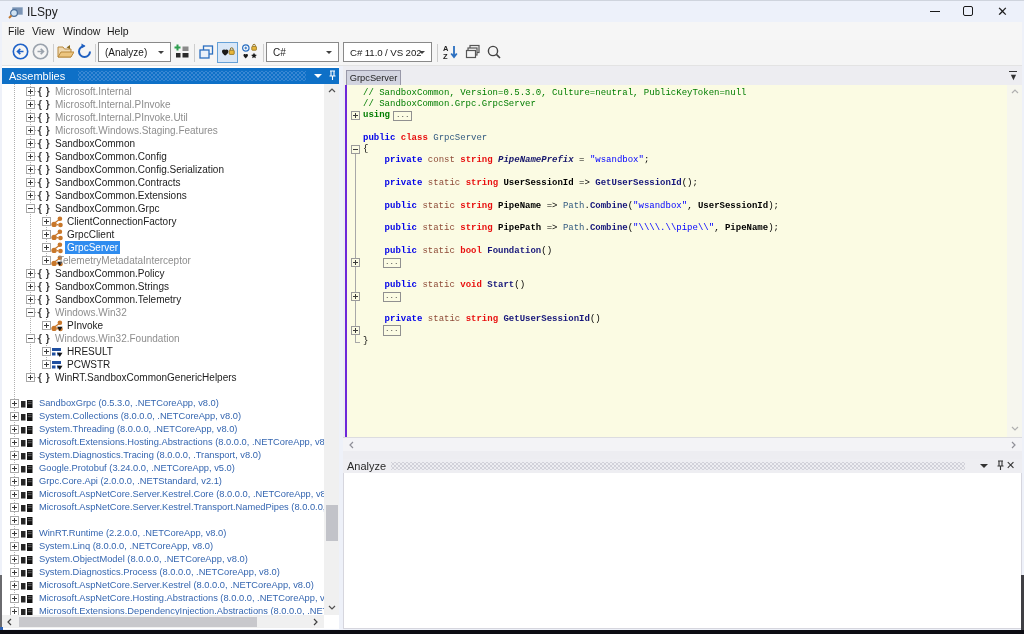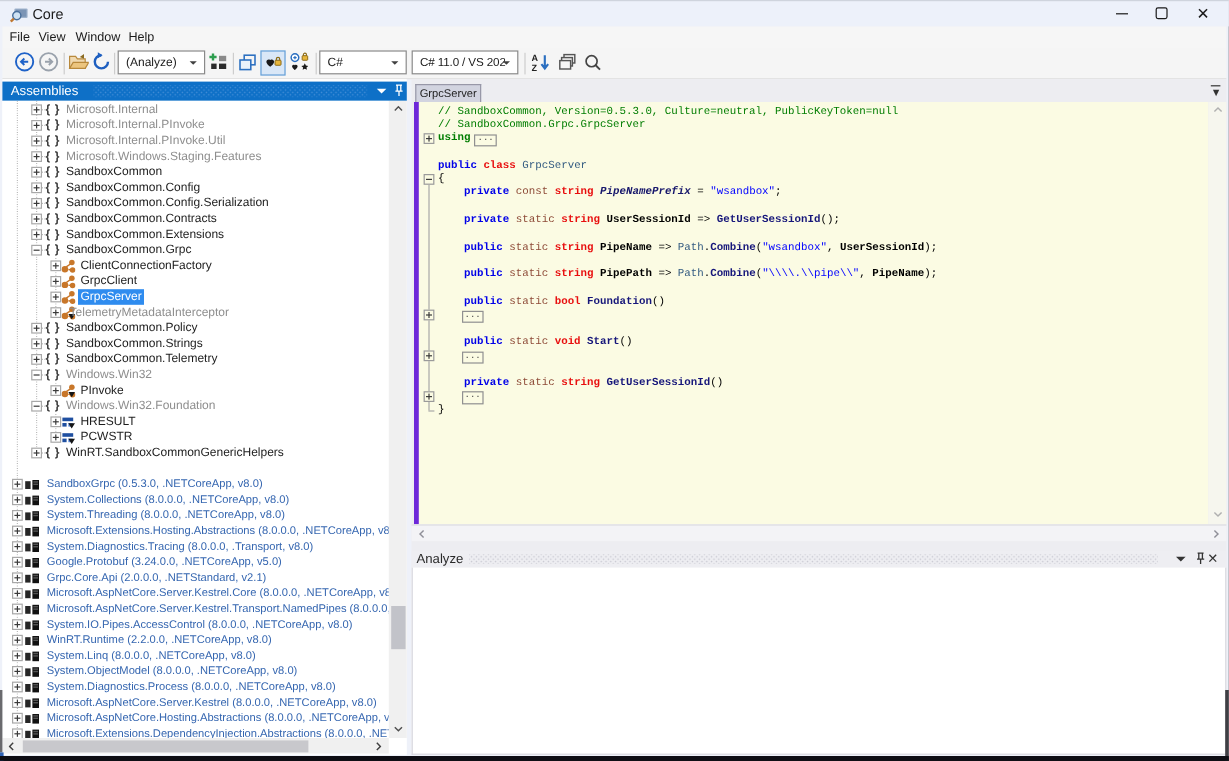--- a/index.html
+++ b/index.html
@@ -44,21 +44,21 @@
 .hdot{position:absolute;height:1px;background-image:linear-gradient(90deg,#b0b0b0 1px,transparent 1px);background-size:2px 1px}
 
 #tvs{position:absolute;left:322px;top:18px;width:15px;height:531px;background:#f0f0f0}
 #tvs .th{position:absolute;left:1.5px;top:421px;width:12px;height:36px;background:#c2c3c9}
 #ths{position:absolute;left:0;top:549px;width:322px;height:13px;background:#f0f0f0}
 #ths .th{position:absolute;left:17px;top:1.5px;width:238px;height:10px;background:#c8c8cc}
 
 #rpanel{position:absolute;left:343px;top:66px;width:679px;height:563px;background:#ededf1}
 #tab{position:absolute;left:3px;top:4px;width:55px;height:15px;background:#d2d4e0;border:1px solid #9898a8;border-bottom:none;font-size:9.3px;color:#222;text-align:center;line-height:14px}
 #tabmenu{position:absolute;left:666px;top:6px;font-size:9px;color:#333}
-#code{position:absolute;left:2px;top:19px;width:662px;height:352px;background:#fbfbe3;overflow:hidden;border-left:4px solid #6d28d9}
+#code{position:absolute;left:2px;top:19px;width:662px;height:352px;background:#fbfbe3;overflow:hidden;border-left:2px solid #6d28d9}
 .cl{position:absolute;left:16px;height:11.3px;font:9px/11.3px "Liberation Mono",monospace;color:#000;white-space:pre}
 .cl .c{color:#007d00}
 .cl .u{color:#007d00;font-weight:700}
 .cl .k{color:#0000e8;font-weight:700}
 .cl .mo{color:#8e4b38}
 .cl .vt{color:#e80e0e;font-weight:700}
 .cl .ty{color:#325a80}
 .cl .st{color:#0000ff}
 .cl .m{color:#16167a;font-weight:700}
 .cl .pd{color:#000;font-weight:700}
@@ -108,21 +108,21 @@
 </defs>
   </svg>
 <div id="win">
 <div id="title">
  <svg style="position:absolute;left:8px;top:4px" width="16" height="14" viewBox="0 0 16 14">
   <rect x="4" y="2" width="11" height="8" rx="1" fill="#9fb3cc"></rect>
   <rect x="5" y="3" width="9" height="6" fill="#7b94b5"></rect>
   <circle cx="6" cy="8" r="3.4" fill="#cfe2f3" stroke="#4a6f9b" stroke-width="1.2"></circle>
   <path d="M3.5 10.5 L1 13" stroke="#c07830" stroke-width="2"></path>
  </svg>
- <span class="tt">Core</span>
+ <span class="tt">ILSpy</span>
  <i id="wbtn-min"></i>
       <i id="wbtn-max"></i>
       <span id="wbtn-cls">✕</span>
 </div>
 <div id="menu">
  <span style="left:6px">File</span>
       <span style="left:30px">View</span>
       <span style="left:61px">Window</span>
       <span style="left:105px">Help</span>
 </div>
@@ -428,21 +428,20 @@
           <svg class="ic" style="left:18px" width="13" height="12">
             <use href="#iasm"></use>
           </svg>
           <span class="t a" style="left:37px">Microsoft.AspNetCore.Server.Kestrel.Transport.NamedPipes (8.0.0.0, .N</span>
         </div>
 <div class="r" style="top:430px">
           <i class="ep" style="left:8px"></i>
           <svg class="ic" style="left:18px" width="13" height="12">
             <use href="#iasm"></use>
           </svg>
-          <span class="t a" style="left:37px">System.IO.Pipes.AccessControl (8.0.0.0, .NETCoreApp, v8.0)</span>
         </div>
 <div class="r" style="top:443px">
           <i class="ep" style="left:8px"></i>
           <svg class="ic" style="left:18px" width="13" height="12">
             <use href="#iasm"></use>
           </svg>
           <span class="t a" style="left:37px">WinRT.Runtime (2.2.0.0, .NETCoreApp, v8.0)</span>
         </div>
 <div class="r" style="top:456px">
           <i class="ep" style="left:8px"></i>

